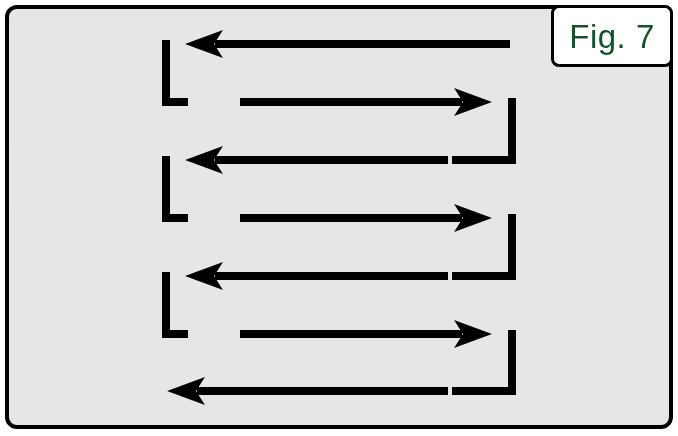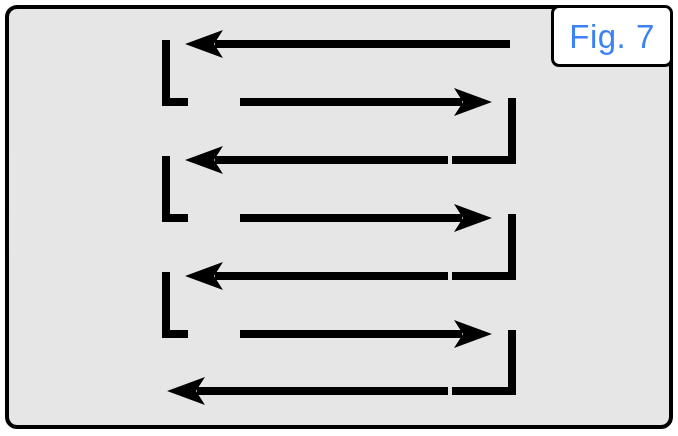--- a/index.html
+++ b/index.html
@@ -34,21 +34,21 @@
     border-radius: 8px;
     display: flex;
     align-items: center;
     justify-content: center;
     z-index: 5;
   }
   .fig-label-text {
     font-family: "Liberation Sans", sans-serif;
     font-size: 33px;
     line-height: 1;
-    color: #3b82f6;
+    color: #14532d;
     letter-spacing: 0.5px;
     white-space: nowrap;
     user-select: none;
   }
 </style>
 </head>
 <body>
 
 <div id="figure-root">
 

